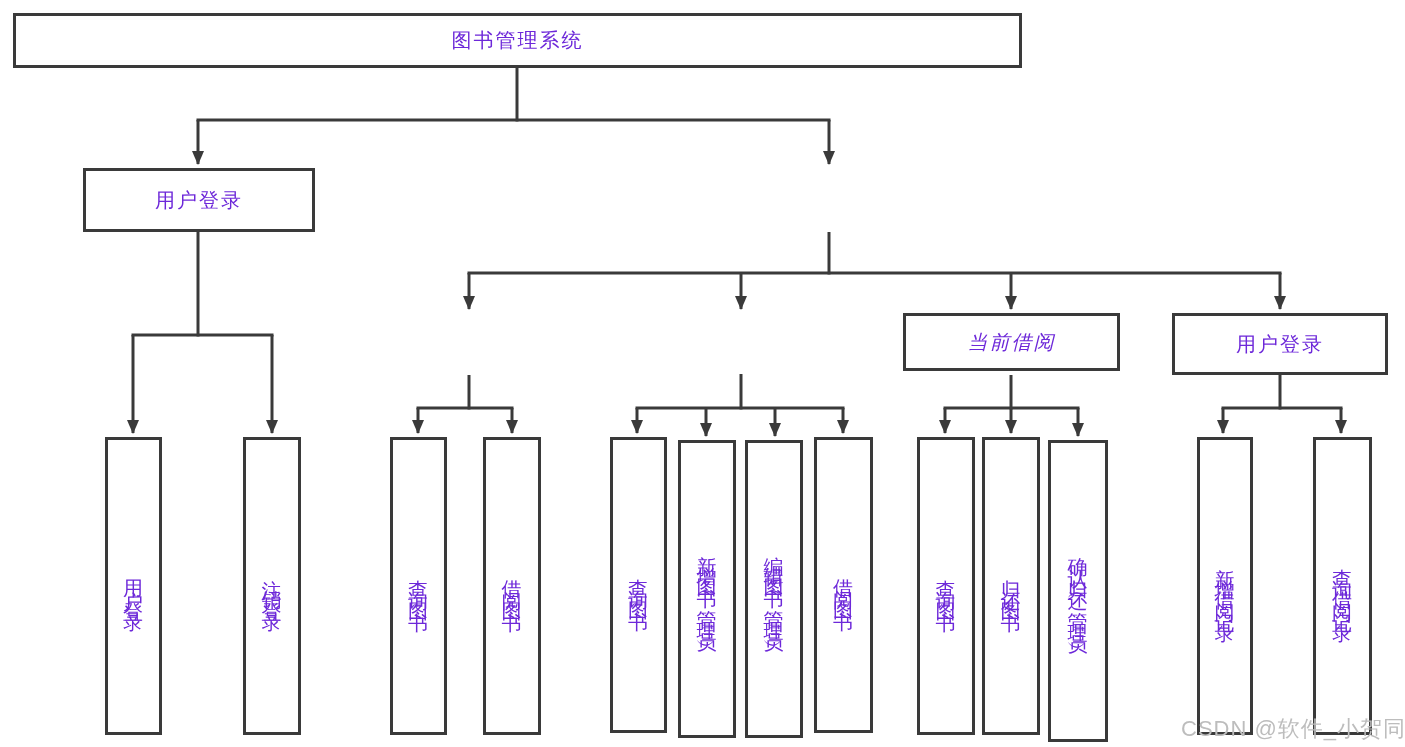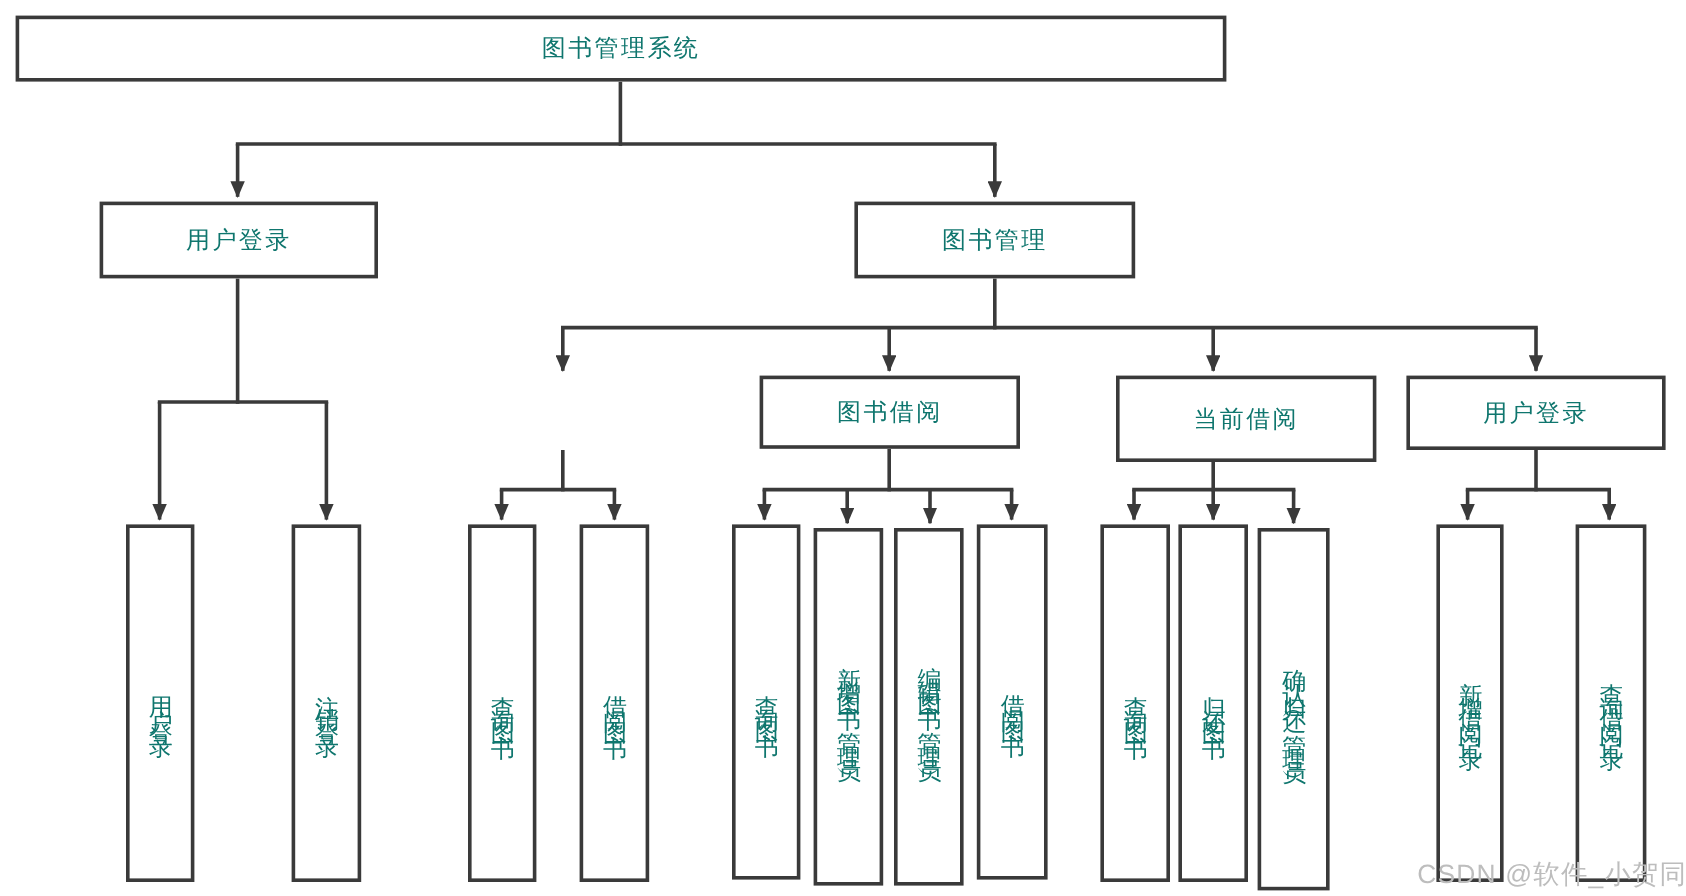--- a/index.html
+++ b/index.html
@@ -22,21 +22,21 @@
     height: 747px;
   }
   .node {
     position: absolute;
     box-sizing: border-box;
     background: #ffffff;
     border: 3px solid #3a3a3a;
     display: flex;
     align-items: center;
     justify-content: center;
-    color: #0f766e;
+    color: #6d28d9;
     font-size: 20px;
     letter-spacing: 2px;
     white-space: nowrap;
     z-index: 2;
   }
   .leaf {
     writing-mode: vertical-rl;
     text-orientation: mixed;
     letter-spacing: 11px;
     font-size: 20px;
@@ -104,24 +104,22 @@
       <line x1="1280" y1="375" x2="1280" y2="409.5"></line>
       <line x1="1221.5" y1="408" x2="1342.5" y2="408"></line>
       <line x1="1223" y1="408" x2="1223" y2="433" marker-end="url(#arrow)"></line>
       <line x1="1341" y1="408" x2="1341" y2="433" marker-end="url(#arrow)"></line>
     </g>
   </svg>
 
   <div class="node" style="left:13px; top:13px; width:1009px; height:55px;">图书管理系统</div>
 
   <div class="node" style="left:83px; top:168px; width:232px; height:64px;">用户登录</div>
-  <div class="node" style="left:712px; top:168px; width:234px; height:64px;">图书管理</div>
 
-  <div class="node" style="left:633px; top:313px; width:217px; height:61px;">图书借阅</div>
-  <div class="node" style="left:930px; top:313px; width:217px; height:72px;">当前借阅</div>
+  <div class="node" style="left:903px; top:313px; width:217px; height:58px;font-style:italic;">当前借阅</div>
   <div class="node" style="left:1172px; top:313px; width:216px; height:62px;">用户登录</div>
 
   <div class="node leaf" style="left:105px; top:437px; width:57px; height:298px;">用户登录</div>
   <div class="node leaf" style="left:243px; top:437px; width:58px; height:298px;">注销登录</div>
 
   <div class="node leaf" style="left:390px; top:437px; width:57px; height:298px;">查询图书</div>
   <div class="node leaf" style="left:483px; top:437px; width:58px; height:298px;">借阅图书</div>
 
   <div class="node leaf" style="left:610px; top:437px; width:57px; height:296px;">查询图书</div>
   <div class="node leaf" style="left:678px; top:440px; width:58px; height:298px;">新增图书（管理员）</div>

